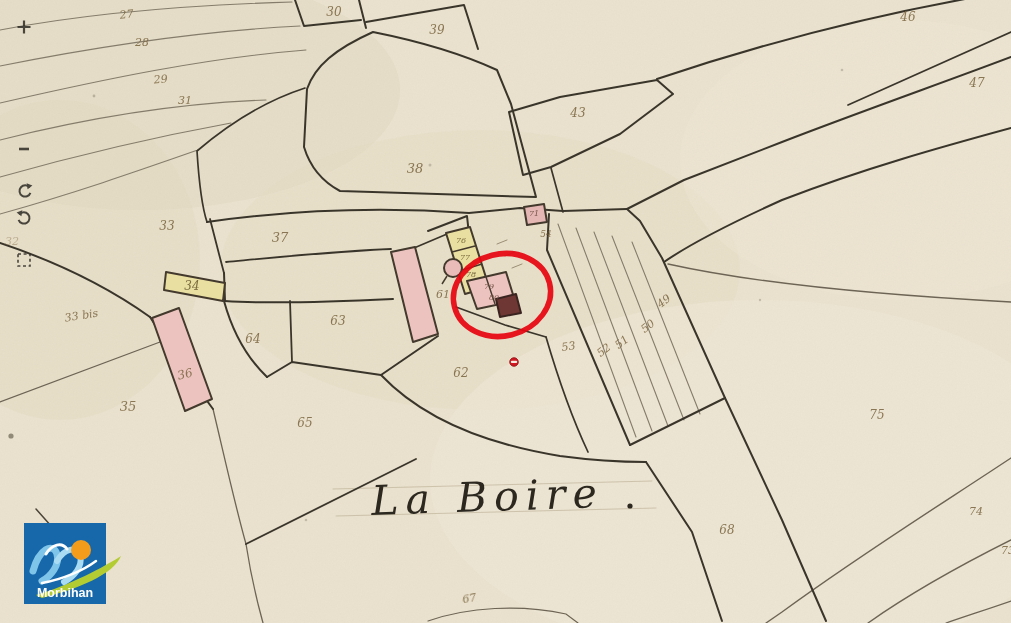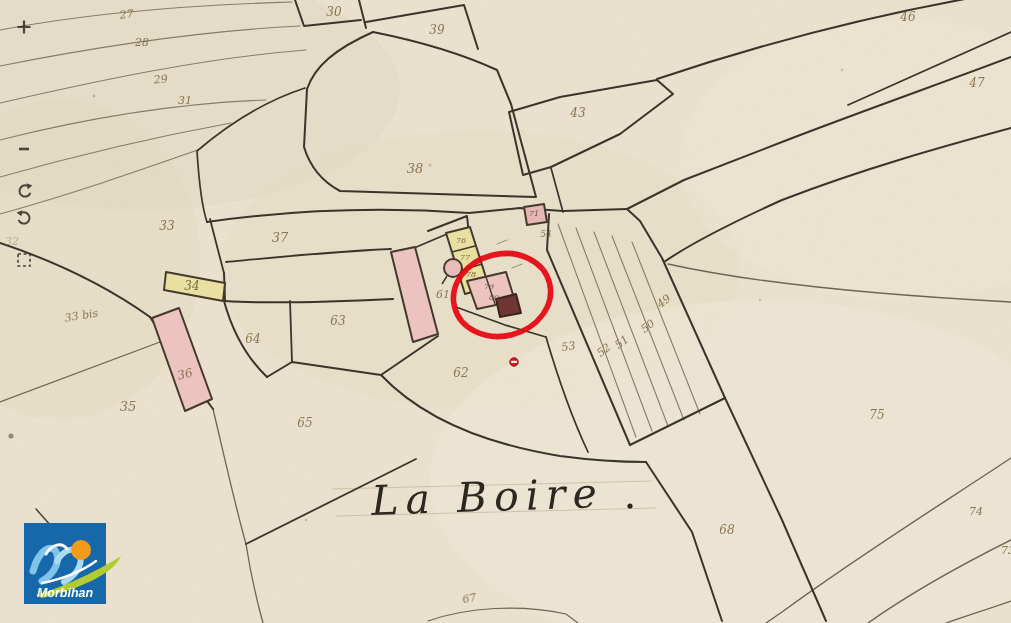--- a/index.html
+++ b/index.html
@@ -13,21 +13,21 @@
   .controls{position:absolute;left:10px;top:12px;width:36px;display:flex;flex-direction:column;gap:0;z-index:5;}
   .ctl{background:transparent;border:none;padding:0;margin:0;cursor:pointer;width:28px;height:26px;
        display:flex;align-items:center;justify-content:center;opacity:.88;}
   .ctl svg{display:block;}
   .ctl.c-plus  {margin-top:2px;}
   .ctl.c-minus {margin-top:96px;}
   .ctl.c-cw    {margin-top:15px;}
   .ctl.c-ccw   {margin-top:1px;}
   .ctl.c-box   {margin-top:17px;}
   
-  .logo{position:absolute;left:24px;top:519px;width:104px;height:92px;z-index:6;font-style:italic;}
+  .logo{position:absolute;left:24px;top:519px;width:104px;height:92px;z-index:6;}
   .logo svg{overflow:visible;display:block;}
 </style>
 </head>
 <body>
 
 <div class="stage">
 
   <svg class="map-svg" viewBox="0 0 1011 623" xmlns="http://www.w3.org/2000/svg">
     <defs>
       <filter id="grain" x="0" y="0" width="100%" height="100%">

